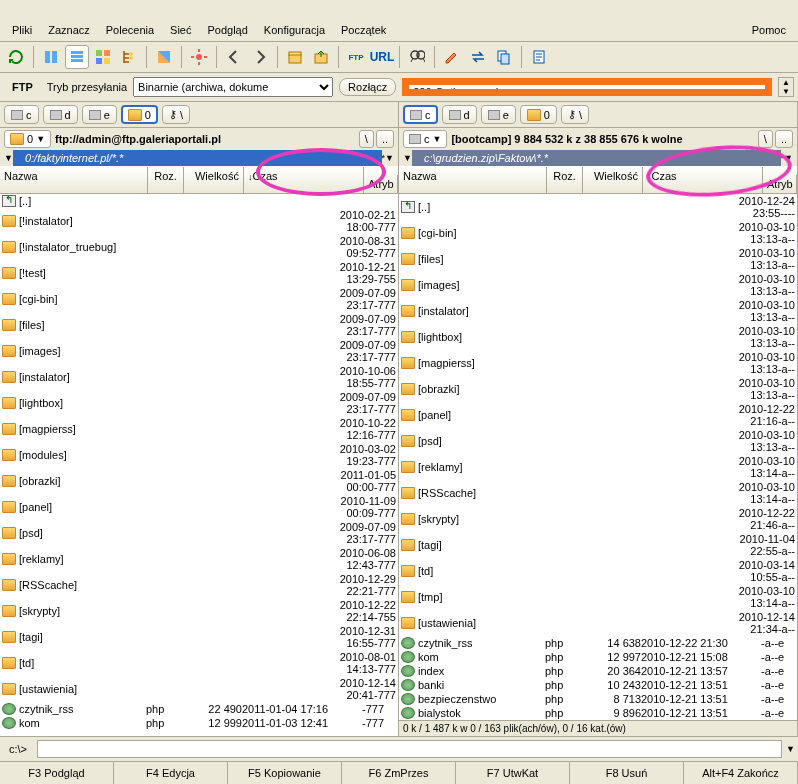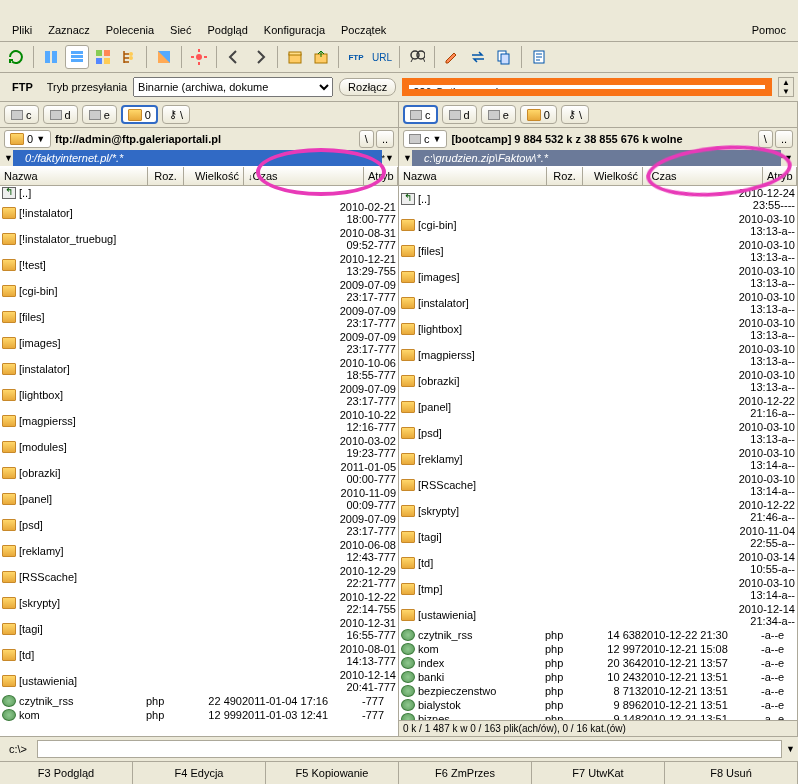--- a/index.html
+++ b/index.html
@@ -31,21 +31,21 @@
 .pathrow .navbtn { padding:2px 5px; border:1px solid #aca899; border-radius:3px; background:linear-gradient(#fff,#ece9d8); cursor:pointer; }
 .filterrow { display:flex; align-items:center; padding:0 4px; }
 .filterrow .filter { flex:1; background:#6b7a99; color:#fff; padding:2px 12px;font-style:italic; }
 .filterrow .filter.l { background:#316ac5; }
 .listhdr { display:flex; background:linear-gradient(#fff,#ece9d8); border-top:1px solid #fff; border-bottom:1px solid #aca899; position:relative; }
 .listhdr .col { padding:3px 4px; border-right:1px solid #aca899; font-weight:normal; cursor:pointer; }
 .listhdr .c-name { flex:1; min-width:100px; }
 .listhdr .c-ext { width:36px;text-align:center; }
 .listhdr .c-size { width:60px; text-align:right; }
 .listhdr .c-time { width:120px; }
-.listhdr .c-attr { width:34px; }
+.listhdr .c-attr { width:34px;margin-top:8px; }
 .filelist { flex:1; overflow-y:auto; overflow-x:hidden; background:#fff; }
 .filerow { display:flex; padding:1px 2px; align-items:center; cursor:default; }
 .filerow .fname { flex:1; display:flex; align-items:center; gap:3px; min-width:100px; overflow:hidden; white-space:nowrap; }
 .filerow .fext { width:36px; }
 .filerow .fsize { width:60px; text-align:right; }
 .filerow .ftime { width:120px; }
 .filerow .fattr { width:34px; }
 .statusline { background:#ece9d8; border-top:1px solid #aca899; padding:2px 4px; font-size:10px; }
 .cmdline { display:flex; align-items:center; padding:3px; gap:4px; border-top:1px solid #aca899; }
 .cmdline .prompt { padding:2px 6px; }
@@ -154,21 +154,21 @@
       <svg class="icon" viewBox="0 0 16 16">
         <rect x="2" y="5" width="12" height="9" fill="#fc6" stroke="#a70"></rect>
         <path d="M8 2v6M5 5l3-3 3 3" stroke="#070" fill="none"></path>
       </svg>
     </div>
   <div class="divider"></div>
   <div class="tbtn">
       <span style="font-size:8px;color:#05a;font-weight:bold">FTP</span>
     </div>
   <div class="tbtn">
-      <span style="font-size:10px;color:#05a;font-weight:normal">URL</span>
+      <span style="font-size:12px;color:#05a;font-weight:bold">URL</span>
     </div>
   <div class="divider"></div>
   <div class="tbtn">
       <svg class="icon" viewBox="0 0 16 16">
         <circle cx="6" cy="6" r="4" fill="none" stroke="#333" stroke-width="1.5"></circle>
         <circle cx="12" cy="6" r="4" fill="none" stroke="#333" stroke-width="1.5"></circle>
         <path d="M4 9l-2 4M14 9l2 4" stroke="#333"></path>
       </svg>
     </div>
   <div class="divider"></div>
@@ -793,13 +793,14 @@
   <span class="arrow">▼</span>
 </div>
 
 <div class="fkeys">
   <div class="fkey">F3 Podgląd</div>
   <div class="fkey">F4 Edycja</div>
   <div class="fkey">F5 Kopiowanie</div>
   <div class="fkey">F6 ZmPrzes</div>
   <div class="fkey">F7 UtwKat</div>
   <div class="fkey">F8 Usuń</div>
+  <div class="fkey">Alt+F4 Zakończ</div>
 </div>
 
 </body></html>

